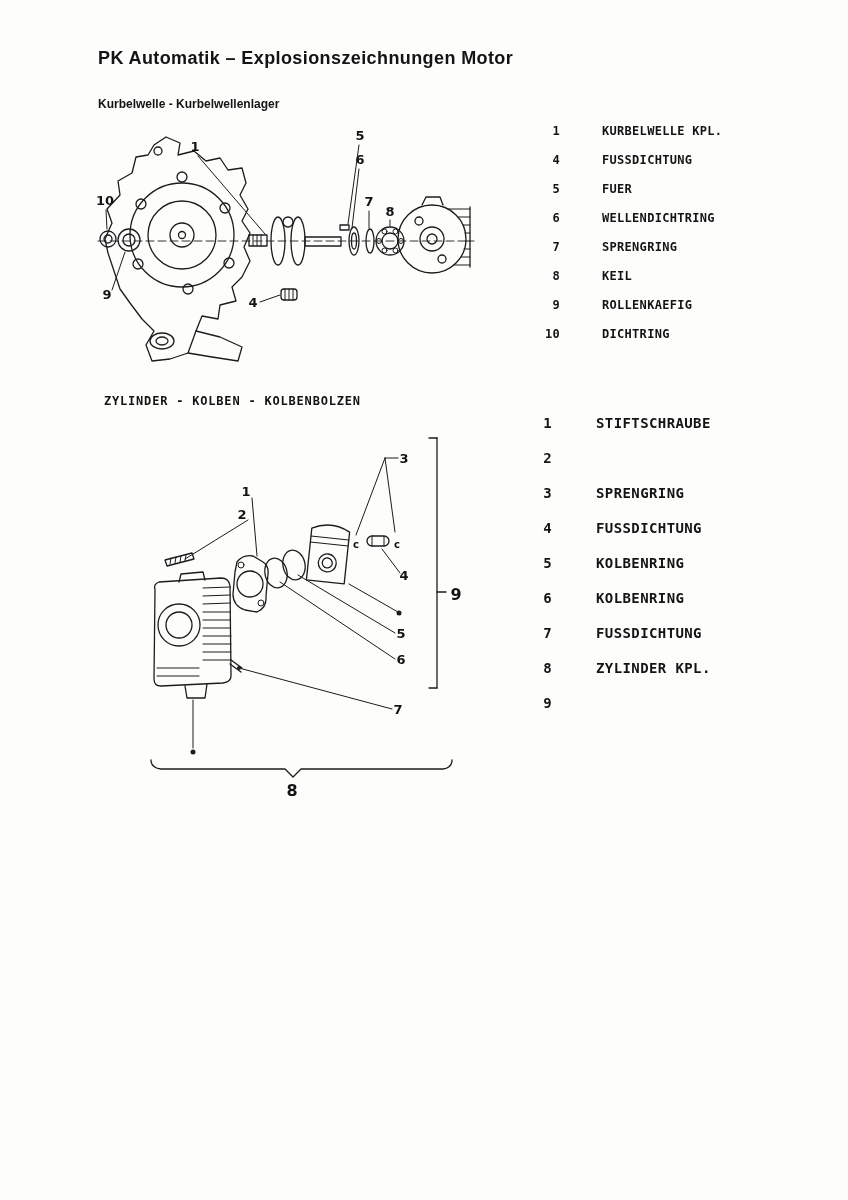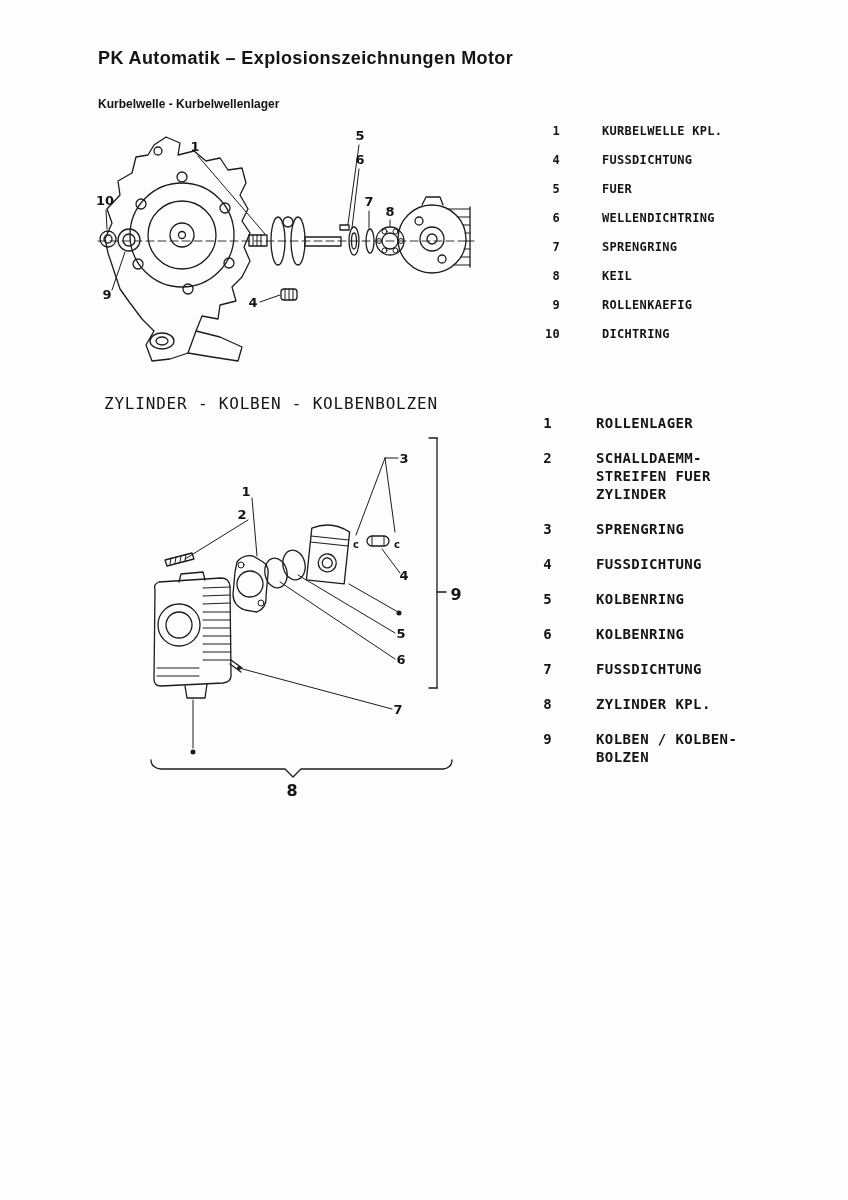--- a/index.html
+++ b/index.html
@@ -1,22 +1,22 @@
 <!DOCTYPE html>
 <html><head>
 <meta charset="utf-8">
 <style>
   html,body{margin:0;padding:0;background:#e8e8e8;}
   #page{position:relative;width:848px;height:1200px;background:#fdfdfc;margin:0 auto;
         font-family:"Liberation Sans",sans-serif;color:#141414;overflow:hidden;}
   .abs{position:absolute;}
   #title{left:98px;top:48px;font-size:18px;font-weight:bold;letter-spacing:.4px;}
   #h2{left:98px;top:97px;font-size:12px;font-weight:bold;}
-  #h3{left:104px;top:394px;font-family:"DejaVu Sans Mono",monospace;font-size:16px;
-      font-weight:normal;letter-spacing:.8px;}
+  #h3{left:104px;top:394px;font-family:"DejaVu Sans Mono",monospace;font-size:12px;
+      font-weight:bold;letter-spacing:.8px;}
   
   #list1{left:540px;top:122px;font-family:"DejaVu Sans Mono",monospace;font-size:12px;
          font-weight:bold;letter-spacing:.3px;}
   #list1 .prow{display:flex;margin-bottom:11px;line-height:18px;}
   #list1 .pnum{width:20px;text-align:right;margin-right:10px;flex:none;}
   #list2{left:538px;top:414px;font-family:"DejaVu Sans Mono",monospace;font-size:14px;
          font-weight:bold;letter-spacing:.4px;}
   #list2 .prow{display:flex;margin-bottom:17px;line-height:18px;}
   #list2 .pnum{width:14px;text-align:right;margin-right:12px;flex:none;}
   .plabel{white-space:pre-line;margin-left:32px;}
@@ -281,27 +281,24 @@
     <text class="big" x="311" y="168">9</text>
     <text x="256" y="206">5</text>
     <text x="256" y="232">6</text>
     <text x="253" y="282">7</text>
     <text class="big" x="147" y="364">8</text>
   </svg>
 
   <div id="list2" class="abs">
     <div class="prow">
         <span class="pnum">1</span>
-        <span class="plabel">ROLLENLAGER</span>
+        <span class="plabel">STIFTSCHRAUBE</span>
       </div>
     <div class="prow">
         <span class="pnum">2</span>
-        <span class="plabel">SCHALLDAEMM-
-STREIFEN FUER
-ZYLINDER</span>
       </div>
     <div class="prow">
         <span class="pnum">3</span>
         <span class="plabel">SPRENGRING</span>
       </div>
     <div class="prow">
         <span class="pnum">4</span>
         <span class="plabel">FUSSDICHTUNG</span>
       </div>
     <div class="prow">
@@ -315,18 +312,16 @@
     <div class="prow">
         <span class="pnum">7</span>
         <span class="plabel">FUSSDICHTUNG</span>
       </div>
     <div class="prow">
         <span class="pnum">8</span>
         <span class="plabel">ZYLINDER KPL.</span>
       </div>
     <div class="prow">
         <span class="pnum">9</span>
-        <span class="plabel">KOLBEN / KOLBEN-
-BOLZEN</span>
       </div>
   </div>
 
 </div>
 
 </body></html>

